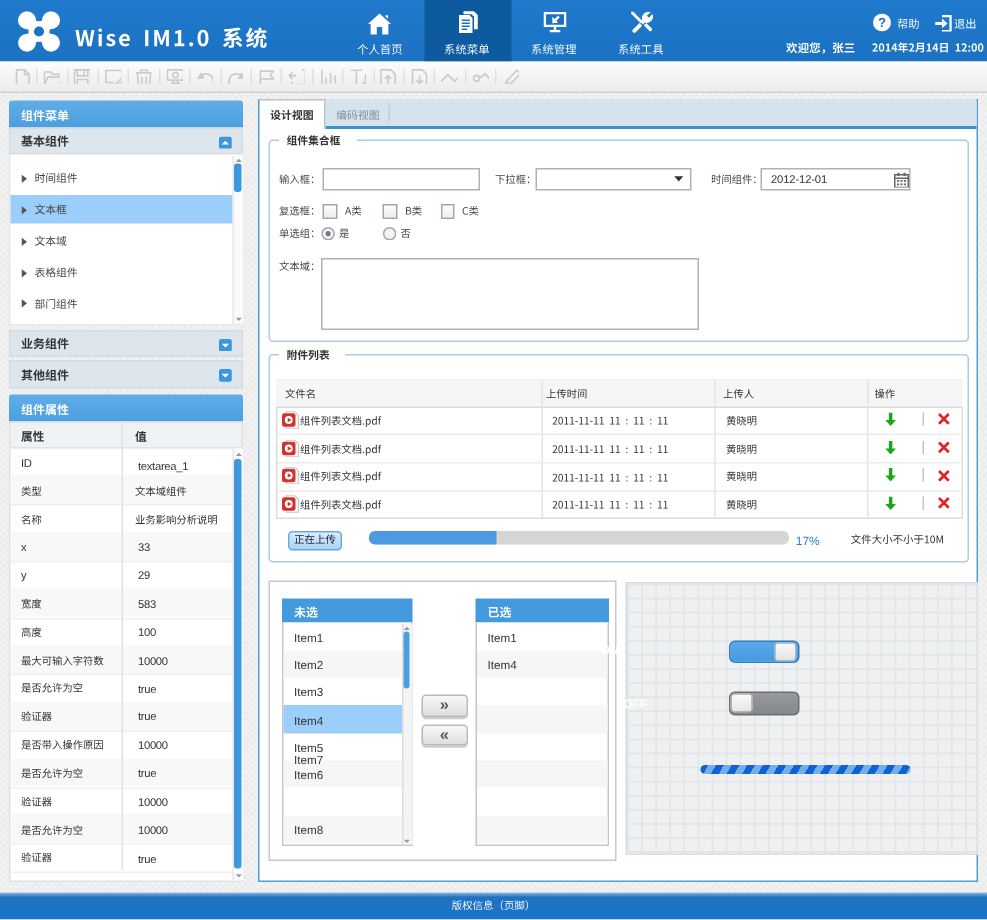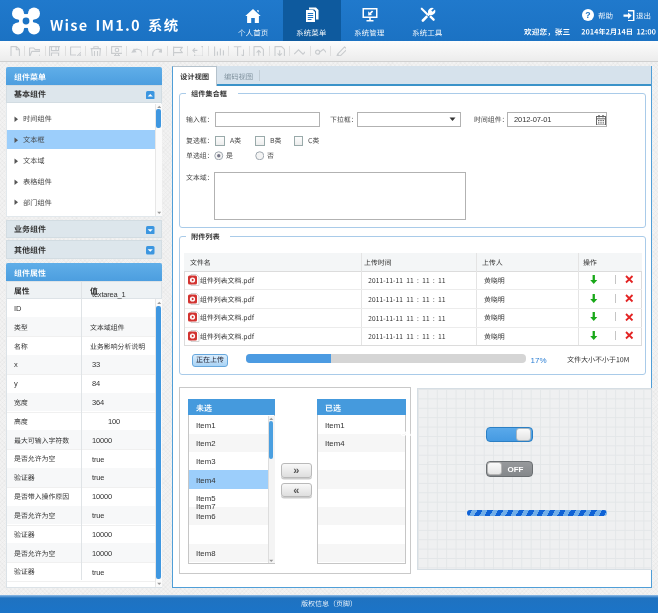--- a/index.html
+++ b/index.html
@@ -504,21 +504,21 @@
         <use href="#g5c5eb" transform="matrix(0.0078 0 0 -0.0078 0.00 0)"></use>
         <use href="#g6027b" transform="matrix(0.0078 0 0 -0.0078 7.80 0)"></use>
       </svg>
     </div>
     <div style="position:absolute;left:90.0px;top:293.4px;width:7.8px;height:0">
       <svg style="position:absolute;left:0;top:-6.86px;overflow:visible" width="7.8" height="8.3" viewBox="0 -6.86 7.80 8.27" fill="#333">
         <use href="#g503cb" transform="matrix(0.0078 0 0 -0.0078 0.00 0)"></use>
       </svg>
     </div>
     <div style="position:absolute;left:14.0px;top:304.9px;font-size:7.5px;line-height:7.5px;color:#333;letter-spacing:-0.2px;white-space:nowrap">ID</div>
-    <div style="position:absolute;left:92.0px;top:291px;font-size:7.5px;line-height:7.5px;color:#333;letter-spacing:-0.2px;white-space:nowrap">textarea_1</div>
+    <div style="position:absolute;left:92.0px;top:307px;font-size:7.5px;line-height:7.5px;color:#333;letter-spacing:-0.2px;white-space:nowrap">textarea_1</div>
     <div style="position:absolute;left:7px;top:317.3px;width:148px;height:1px;background:#f0f0f0"></div>
     <div style="position:absolute;left:7px;top:317.3px;width:148px;height:18.8px;background:#f7f8f9"></div>
     <div style="position:absolute;left:14.0px;top:329.7px;width:13.8px;height:0">
       <svg style="position:absolute;left:0;top:-6.07px;overflow:visible" width="13.8" height="7.3" viewBox="0 -6.07 13.80 7.31" fill="#333">
         <use href="#g7c7br" transform="matrix(0.0069 0 0 -0.0069 0.00 0)"></use>
         <use href="#g578br" transform="matrix(0.0069 0 0 -0.0069 6.90 0)"></use>
       </svg>
     </div>
     <div style="position:absolute;left:90.0px;top:329.7px;width:34.5px;height:0">
       <svg style="position:absolute;left:0;top:-6.07px;overflow:visible" width="34.5" height="7.3" viewBox="0 -6.07 34.50 7.31" fill="#333">
@@ -547,38 +547,38 @@
         <use href="#g8bf4r" transform="matrix(0.0069 0 0 -0.0069 41.40 0)"></use>
         <use href="#g660er" transform="matrix(0.0069 0 0 -0.0069 48.30 0)"></use>
       </svg>
     </div>
     <div style="position:absolute;left:7px;top:355.0px;width:148px;height:1px;background:#f0f0f0"></div>
     <div style="position:absolute;left:7px;top:355.0px;width:148px;height:18.8px;background:#f7f8f9"></div>
     <div style="position:absolute;left:14.0px;top:361.4px;font-size:7.5px;line-height:7.5px;color:#333;letter-spacing:-0.2px;white-space:nowrap">x</div>
     <div style="position:absolute;left:92.0px;top:361.4px;font-size:7.5px;line-height:7.5px;color:#333;letter-spacing:-0.2px;white-space:nowrap">33</div>
     <div style="position:absolute;left:7px;top:373.8px;width:148px;height:1px;background:#f0f0f0"></div>
     <div style="position:absolute;left:14.0px;top:380.2px;font-size:7.5px;line-height:7.5px;color:#333;letter-spacing:-0.2px;white-space:nowrap">y</div>
-    <div style="position:absolute;left:92.0px;top:380.2px;font-size:7.5px;line-height:7.5px;color:#333;letter-spacing:-0.2px;white-space:nowrap">84</div>
+    <div style="position:absolute;left:92.0px;top:380.2px;font-size:7.5px;line-height:7.5px;color:#333;letter-spacing:-0.2px;white-space:nowrap">29</div>
     <div style="position:absolute;left:7px;top:392.6px;width:148px;height:1px;background:#f0f0f0"></div>
     <div style="position:absolute;left:7px;top:392.6px;width:148px;height:18.8px;background:#f7f8f9"></div>
     <div style="position:absolute;left:14.0px;top:405.0px;width:13.8px;height:0">
       <svg style="position:absolute;left:0;top:-6.07px;overflow:visible" width="13.8" height="7.3" viewBox="0 -6.07 13.80 7.31" fill="#333">
         <use href="#g5bbdr" transform="matrix(0.0069 0 0 -0.0069 0.00 0)"></use>
         <use href="#g5ea6r" transform="matrix(0.0069 0 0 -0.0069 6.90 0)"></use>
       </svg>
     </div>
-    <div style="position:absolute;left:92.0px;top:399.0px;font-size:7.5px;line-height:7.5px;color:#333;letter-spacing:-0.2px;white-space:nowrap">364</div>
+    <div style="position:absolute;left:92.0px;top:399.0px;font-size:7.5px;line-height:7.5px;color:#333;letter-spacing:-0.2px;white-space:nowrap">583</div>
     <div style="position:absolute;left:7px;top:411.5px;width:148px;height:1px;background:#f0f0f0"></div>
     <div style="position:absolute;left:14.0px;top:423.9px;width:13.8px;height:0">
       <svg style="position:absolute;left:0;top:-6.07px;overflow:visible" width="13.8" height="7.3" viewBox="0 -6.07 13.80 7.31" fill="#333">
         <use href="#g9ad8r" transform="matrix(0.0069 0 0 -0.0069 0.00 0)"></use>
         <use href="#g5ea6r" transform="matrix(0.0069 0 0 -0.0069 6.90 0)"></use>
       </svg>
     </div>
-    <div style="position:absolute;left:108px;top:417.9px;font-size:7.5px;line-height:7.5px;color:#333;letter-spacing:-0.2px;white-space:nowrap">100</div>
+    <div style="position:absolute;left:92.0px;top:417.9px;font-size:7.5px;line-height:7.5px;color:#333;letter-spacing:-0.2px;white-space:nowrap">100</div>
     <div style="position:absolute;left:7px;top:430.3px;width:148px;height:1px;background:#f0f0f0"></div>
     <div style="position:absolute;left:7px;top:430.3px;width:148px;height:18.8px;background:#f7f8f9"></div>
     <div style="position:absolute;left:14.0px;top:442.7px;width:55.2px;height:0">
       <svg style="position:absolute;left:0;top:-6.07px;overflow:visible" width="55.2" height="7.3" viewBox="0 -6.07 55.20 7.31" fill="#333">
         <use href="#g6700r" transform="matrix(0.0069 0 0 -0.0069 0.00 0)"></use>
         <use href="#g5927r" transform="matrix(0.0069 0 0 -0.0069 6.90 0)"></use>
         <use href="#g53efr" transform="matrix(0.0069 0 0 -0.0069 13.80 0)"></use>
         <use href="#g8f93r" transform="matrix(0.0069 0 0 -0.0069 20.70 0)"></use>
         <use href="#g5165r" transform="matrix(0.0069 0 0 -0.0069 27.60 0)"></use>
         <use href="#g5b57r" transform="matrix(0.0069 0 0 -0.0069 34.50 0)"></use>
@@ -743,21 +743,21 @@
     <div style="position:absolute;left:474.0px;top:122.4px;width:34.5px;height:0">
       <svg style="position:absolute;left:0;top:-6.07px;overflow:visible" width="34.5" height="7.3" viewBox="0 -6.07 34.50 7.31" fill="#444">
         <use href="#g65f6r" transform="matrix(0.0069 0 0 -0.0069 0.00 0)"></use>
         <use href="#g95f4r" transform="matrix(0.0069 0 0 -0.0069 6.90 0)"></use>
         <use href="#g7ec4r" transform="matrix(0.0069 0 0 -0.0069 13.80 0)"></use>
         <use href="#g4ef6r" transform="matrix(0.0069 0 0 -0.0069 20.70 0)"></use>
         <use href="#gff1ar" transform="matrix(0.0069 0 0 -0.0069 27.60 0)"></use>
       </svg>
     </div>
     <div style="position:absolute;left:507px;top:112px;width:99.5px;height:15px;background:#fff;border:1px solid #b2b2b2;box-sizing:border-box"></div>
-    <div style="position:absolute;left:514.0px;top:116.4px;font-size:7.5px;line-height:7.5px;color:#333;letter-spacing:-0.1px;white-space:nowrap">2012-07-01</div>
+    <div style="position:absolute;left:514.0px;top:116.4px;font-size:7.5px;line-height:7.5px;color:#333;letter-spacing:-0.1px;white-space:nowrap">2012-12-01</div>
     <svg style="position:absolute;left:595.5px;top:114.5px;" width="10.0" height="10.0" viewBox="0 0 10.0 10.0">
       <g fill="none" stroke="#666" stroke-width="1">
         <rect x="0.5" y="1.5" width="9" height="8.5"></rect>
         <path d="M0.5 3.8 H9.5"></path>
       </g>
       <g fill="#666">
         <rect x="2.3" y="0" width="1.4" height="2.4"></rect>
         <rect x="6.3" y="0" width="1.4" height="2.4"></rect>
         <rect x="2" y="5" width="1.4" height="1.2"></rect>
         <rect x="4.3" y="5" width="1.4" height="1.2"></rect>
@@ -1161,21 +1161,21 @@
     <div style="position:absolute;left:317.5px;top:470.4px;width:87.5px;height:18.3px;background:#f6f6f6"></div>
     <div style="position:absolute;left:317.5px;top:507.0px;width:87.5px;height:18.3px;background:#f6f6f6"></div>
     <div style="position:absolute;left:317.5px;top:543.6px;width:87.5px;height:18.3px;background:#f6f6f6"></div>
     <div style="position:absolute;left:325.0px;top:421.6px;font-size:7.8px;line-height:7.8px;color:#333;white-space:nowrap">Item1</div>
     <div style="position:absolute;left:325.0px;top:439.9px;font-size:7.8px;line-height:7.8px;color:#333;white-space:nowrap">Item4</div>
     <div style="position:absolute;left:417px;top:388px;width:234.5px;height:182px;background:#eff0f1;border:1px solid #d6dee4;box-sizing:border-box;background-image:linear-gradient(#e3e6e8 1px,transparent 1px),linear-gradient(90deg,#e3e6e8 1px,transparent 1px);background-size:9.4px 9.4px"></div>
     <div style="position:absolute;left:485.5px;top:426.5px;width:47px;height:15.5px;background:linear-gradient(#5aa9ea,#459ae2);border:1px solid #2b7fc4;border-radius:4px;box-sizing:border-box"></div>
     <div style="position:absolute;left:500.5px;width:200px;margin-left:-100px;top:430px;font-size:8.0px;line-height:8.0px;color:#fff;font-weight:bold;white-space:nowrap">ON</div>
     <div style="position:absolute;left:516px;top:427.8px;width:15px;height:13px;background:linear-gradient(#fafafa,#e4e4e4);border:1px solid #aab8c2;border-radius:3px;box-sizing:border-box"></div>
     <div style="position:absolute;left:485.5px;top:461px;width:47px;height:15.5px;background:linear-gradient(#97999c,#85888b);border:1px solid #6a6e71;border-radius:4px;box-sizing:border-box"></div>
-    <div style="position:absolute;left:515.5px;width:200px;margin-left:-100px;text-align:center;top:465.5px;font-size:8.0px;line-height:8.0px;color:#fff;font-weight:bold;white-space:nowrap">OFF</div>
+    <div style="position:absolute;left:515.5px;width:200px;margin-left:-100px;text-align:left;top:465.5px;font-size:8.0px;line-height:8.0px;color:#fff;font-weight:bold;white-space:nowrap">OFF</div>
     <div style="position:absolute;left:487px;top:462.3px;width:15px;height:13px;background:linear-gradient(#fafafa,#e6e6e6);border:1px solid #b5b5b5;border-radius:3px;box-sizing:border-box"></div>
     <div style="position:absolute;left:467px;top:509.5px;width:140px;height:6.5px;border-radius:3.5px;background:repeating-linear-gradient(120deg,#0f62d6 0 4.5px,#72aee8 4.5px 9px)"></div>
     <div style="position:absolute;left:0;top:595px;width:658px;height:18px;background:linear-gradient(#91bce6,#1f72c0 3px,#1b74c8)"></div>
     <div style="position:absolute;left:301.0px;top:605.8px;width:56.0px;height:0">
       <svg style="position:absolute;left:0;top:-6.16px;overflow:visible" width="56.0" height="7.4" viewBox="0 -6.16 56.00 7.42" fill="#fff">
         <use href="#g7248r" transform="matrix(0.0070 0 0 -0.0070 0.00 0)"></use>
         <use href="#g6743r" transform="matrix(0.0070 0 0 -0.0070 7.00 0)"></use>
         <use href="#g4fe1r" transform="matrix(0.0070 0 0 -0.0070 14.00 0)"></use>
         <use href="#g606fr" transform="matrix(0.0070 0 0 -0.0070 21.00 0)"></use>
         <use href="#gff08r" transform="matrix(0.0070 0 0 -0.0070 28.00 0)"></use>

